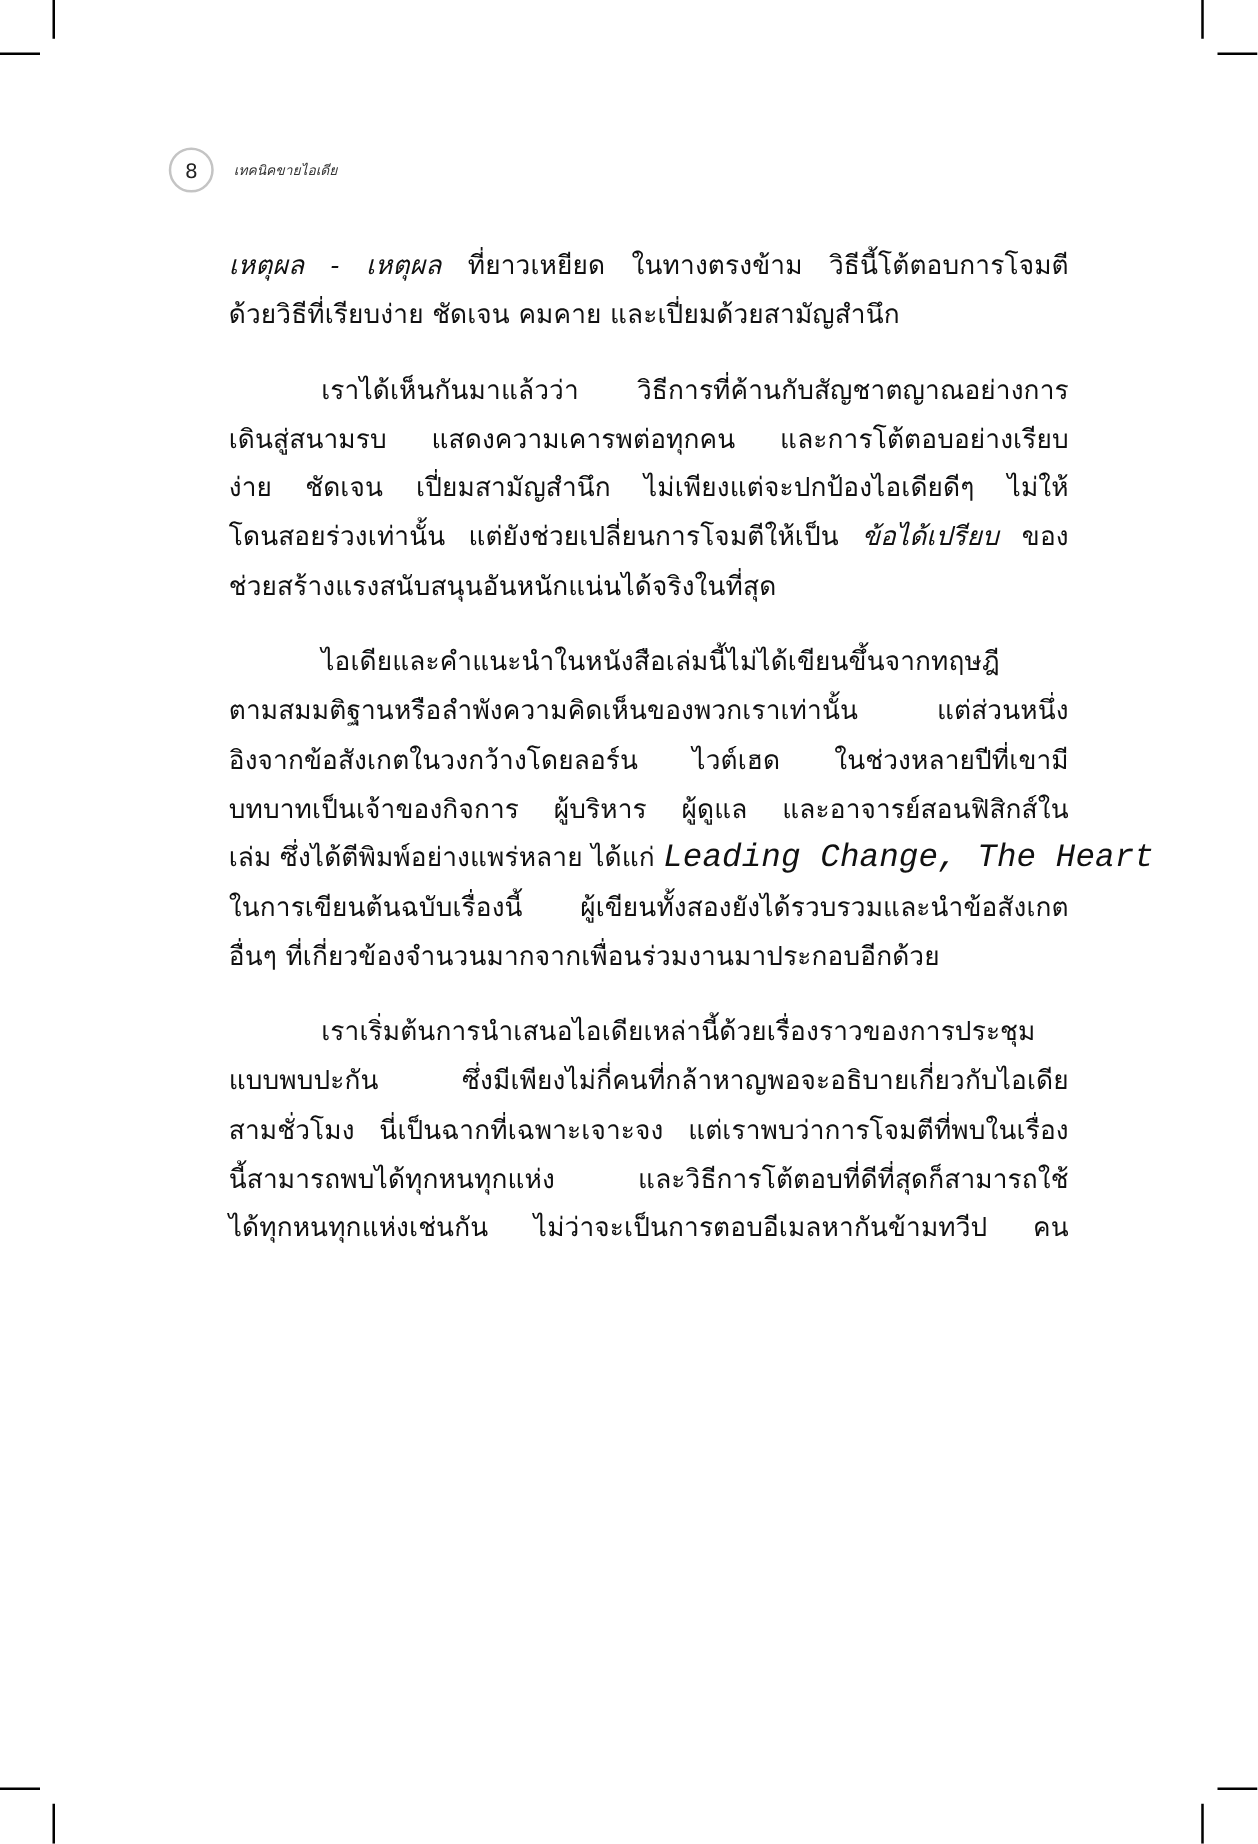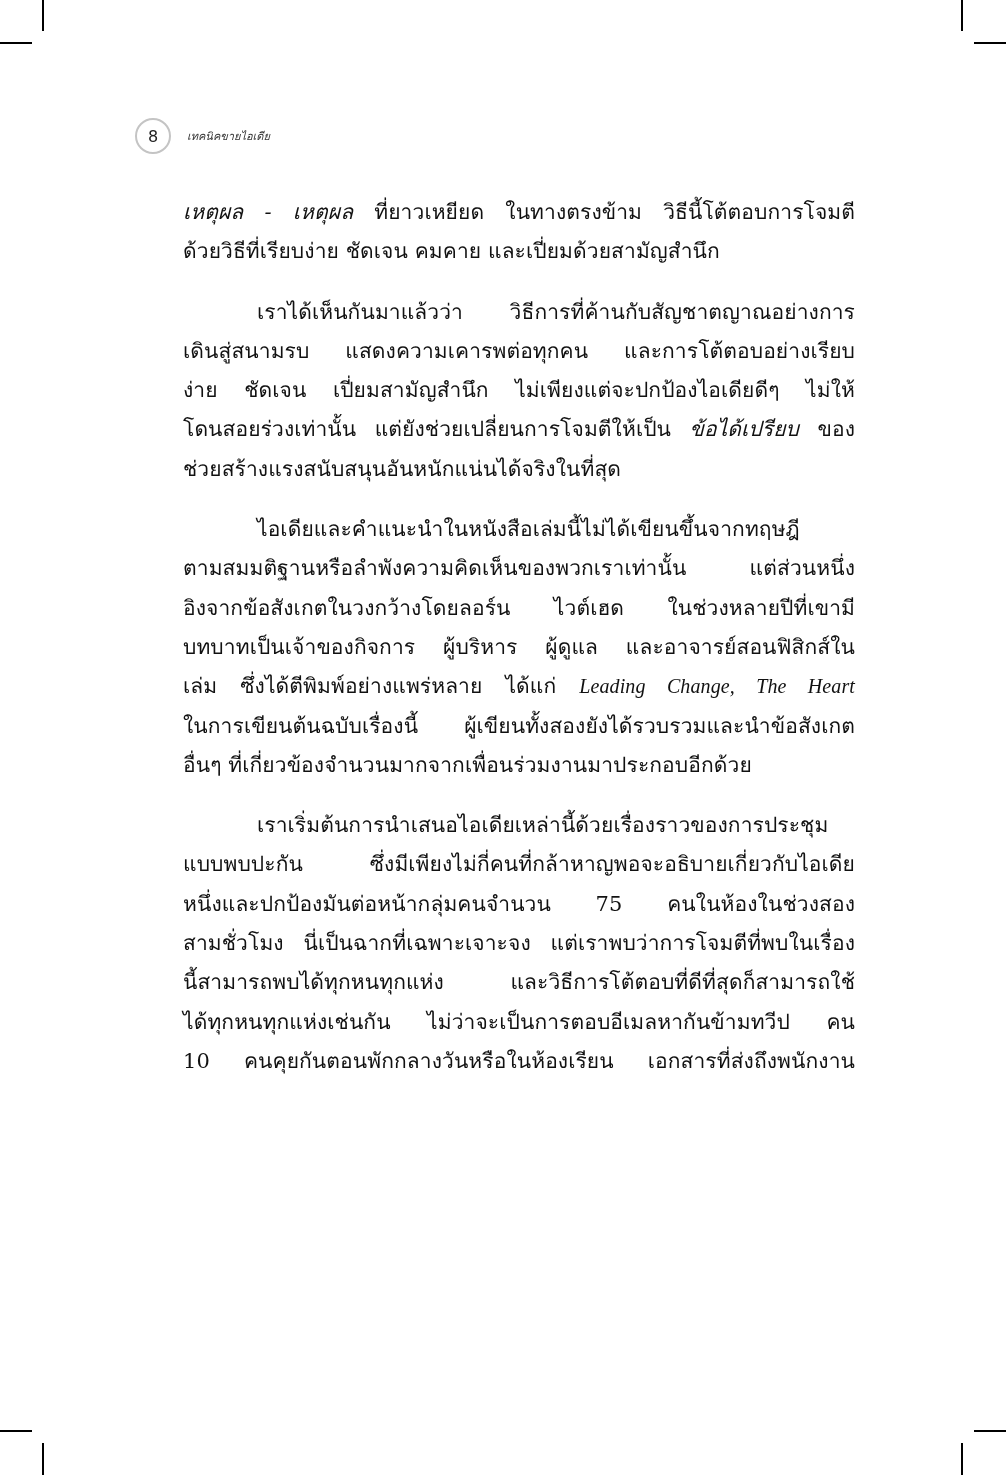--- a/index.html
+++ b/index.html
@@ -74,23 +74,23 @@
     .line.indent {
       padding-left: 74px;
     }
     .para-gap {
       height: 21px;
     }
     em, .it {
       font-style: italic;
     }
     .latin {
-      font-family: Liberation Serif, serif;
+      font-family: Liberation Mono, monospace;
       font-style: italic;
-      font-size: 20px;
+      font-size: 26px;
     }
   </style>
 </head>
 <body>
 
 <div class="crop v" style="left:42px; top:0; height:31px;"></div>
 <div class="crop h" style="left:0; top:42px; width:32px;"></div>
 <div class="crop v" style="left:961px; top:0; height:31px;"></div>
 <div class="crop h" style="left:974px; top:42px; width:32px;"></div>
 <div class="crop h" style="left:0; top:1430px; width:32px;"></div>
@@ -125,19 +125,17 @@
       <span class="line"><span>อิงจากข้อสังเกตในวงกว้างโดยลอร์น  ไวต์เฮด  ในช่วงหลายปีที่เขามี</span></span>
       <span class="line"><span>บทบาทเป็นเจ้าของกิจการ ผู้บริหาร ผู้ดูแล และอาจารย์สอนฟิสิกส์ใน</span></span>
       <span class="line"><span>เล่ม ซึ่งได้ตีพิมพ์อย่างแพร่หลาย ได้แก่ </span><span class="latin">Leading Change, The Heart</span></span>
       <span class="line"><span>ในการเขียนต้นฉบับเรื่องนี้ ผู้เขียนทั้งสองยังได้รวบรวมและนำข้อสังเกต</span></span>
       <span class="line last"><span>อื่นๆ ที่เกี่ยวข้องจำนวนมากจากเพื่อนร่วมงานมาประกอบอีกด้วย</span></span>
     </div>
     <div class="para-gap"></div>
     <div class="paragraph">
       <span class="line indent"><span>เราเริ่มต้นการนำเสนอไอเดียเหล่านี้ด้วยเรื่องราวของการประชุม</span></span>
       <span class="line"><span>แบบพบปะกัน ซึ่งมีเพียงไม่กี่คนที่กล้าหาญพอจะอธิบายเกี่ยวกับไอเดีย</span></span>
-      <span class="line"><span>หนึ่งและปกป้องมันต่อหน้ากลุ่มคนจำนวน 75  คนในห้องในช่วงสอง</span></span>
       <span class="line"><span>สามชั่วโมง นี่เป็นฉากที่เฉพาะเจาะจง แต่เราพบว่าการโจมตีที่พบในเรื่อง</span></span>
       <span class="line"><span>นี้สามารถพบได้ทุกหนทุกแห่ง และวิธีการโต้ตอบที่ดีที่สุดก็สามารถใช้</span></span>
       <span class="line"><span>ได้ทุกหนทุกแห่งเช่นกัน ไม่ว่าจะเป็นการตอบอีเมลหากันข้ามทวีป คน</span></span>
-      <span class="line"><span>10 คนคุยกันตอนพักกลางวันหรือในห้องเรียน เอกสารที่ส่งถึงพนักงาน</span></span>
     </div>
   </div>
 
 </body></html>

